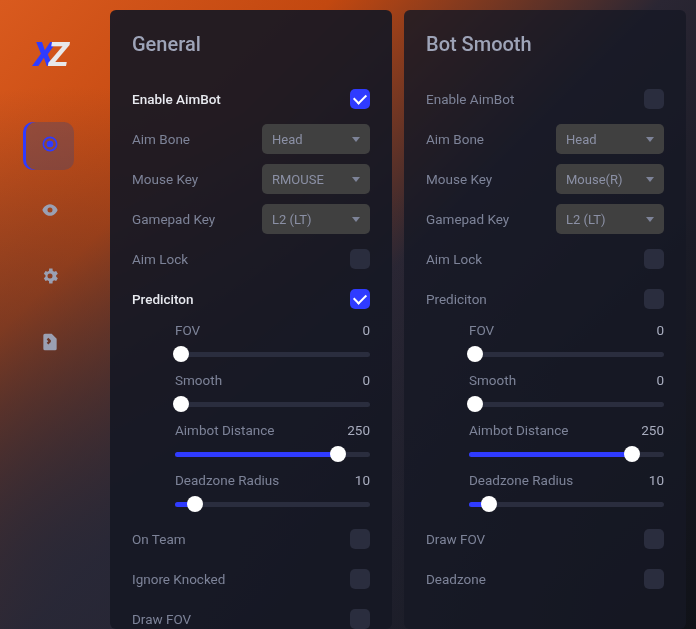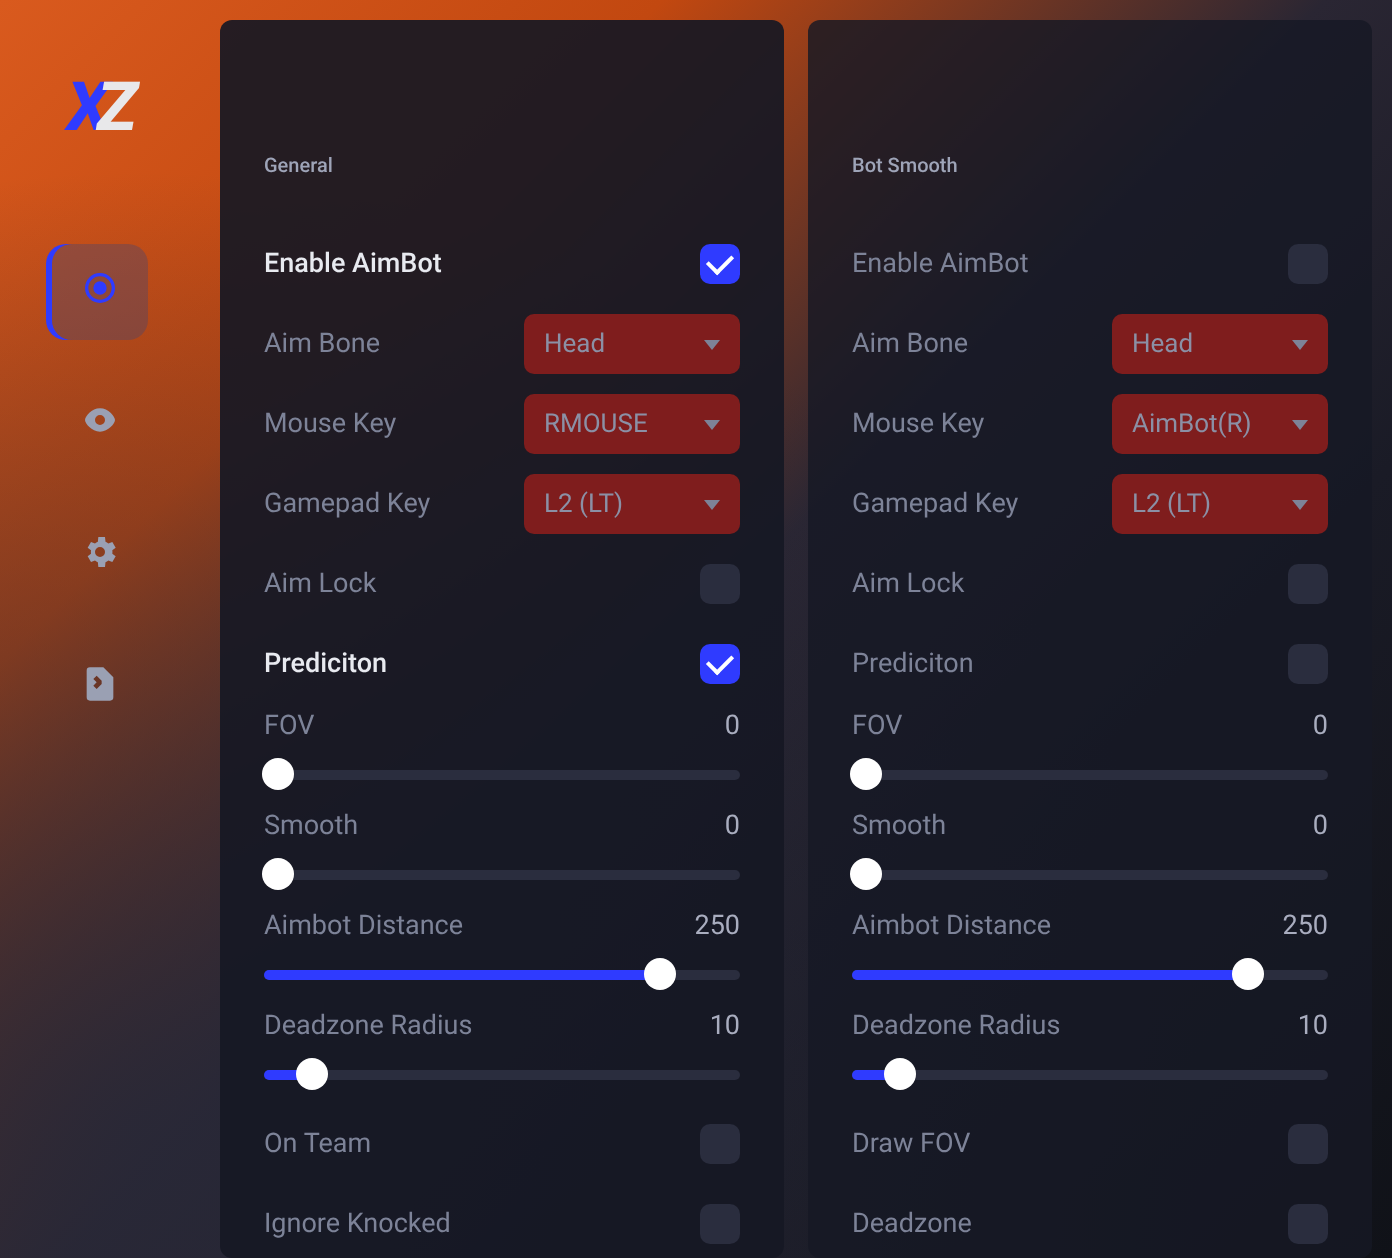--- a/index.html
+++ b/index.html
@@ -53,23 +53,22 @@
     flex:1;
     background: rgba(22,24,36,0.92);
     border-radius: 6px;
     padding: 22px 22px 10px 22px;
     overflow-y: auto;
   }
   .panel.right { background: rgba(22,24,36,0.82); }
   .panel::-webkit-scrollbar { width:5px; }
   .panel::-webkit-scrollbar-thumb { background:#3a3f55; border-radius:3px; }
   .panel h2 {
-    font-size: 10px; font-weight:500; color:#9ea4b8;
+    font-size: 20px; font-weight:500; color:#9ea4b8;
     margin-bottom: 26px;
-    margin-top: 46px;
   }
   .row {
     display:flex; align-items:center; justify-content:space-between;
     min-height: 34px; margin-bottom: 6px; gap: 20px;
   }
   .row .label { font-size: 13.5px; color:#7d8398; }
   .row.on .label { color:#e8eaf0; font-weight:500; }
 
   .chk {
     width:20px; height:20px; border-radius:5px;
@@ -78,30 +77,30 @@
   }
   .chk.on { background:#2f3bff; }
   .chk.on::after {
     content:""; width:6px; height:10px;
     border: solid #fff; border-width: 0 2.5px 2.5px 0;
     transform: rotate(45deg) translate(-1px,-1px);
   }
 
   .select {
     width:108px; height:30px; border-radius:5px;
-    background:#7f1d1d; color:#8b90a5;
+    background:#404040; color:#8b90a5;
     display:flex; align-items:center; justify-content:space-between;
     padding: 0 10px; font-size:13px; cursor:pointer;
   }
   .select .caret {
     width:0; height:0; border-left:4px solid transparent; border-right:4px solid transparent;
     border-top:5px solid #7d8398;
   }
 
-  .slider-row { margin-bottom: 10px; }
+  .slider-row { margin-bottom: 10px; margin-left: 43px; }
   .slider-head { display:flex; justify-content:space-between; font-size:13.5px; color:#7d8398; margin-bottom:8px;}
   .slider-head .val { color:#a9adbf; }
   .slider {
     position:relative; height:16px; display:flex; align-items:center; cursor:pointer;
   }
   .track {
     height:5px; width:100%; background:#2a2d3e; border-radius:3px; position:relative;
   }
   .fill {
     position:absolute; left:0; top:0; bottom:0; background:#2f3bff; border-radius:3px;
@@ -252,21 +251,21 @@
       <div class="row">
         <span class="label">Aim Bone</span>
         <span class="select">
           <span>Head</span>
           <span class="caret"></span>
         </span>
       </div>
       <div class="row">
         <span class="label">Mouse Key</span>
         <span class="select">
-          <span>AimBot(R)</span>
+          <span>Mouse(R)</span>
           <span class="caret"></span>
         </span>
       </div>
       <div class="row">
         <span class="label">Gamepad Key</span>
         <span class="select">
           <span>L2 (LT)</span>
           <span class="caret"></span>
         </span>
       </div>

